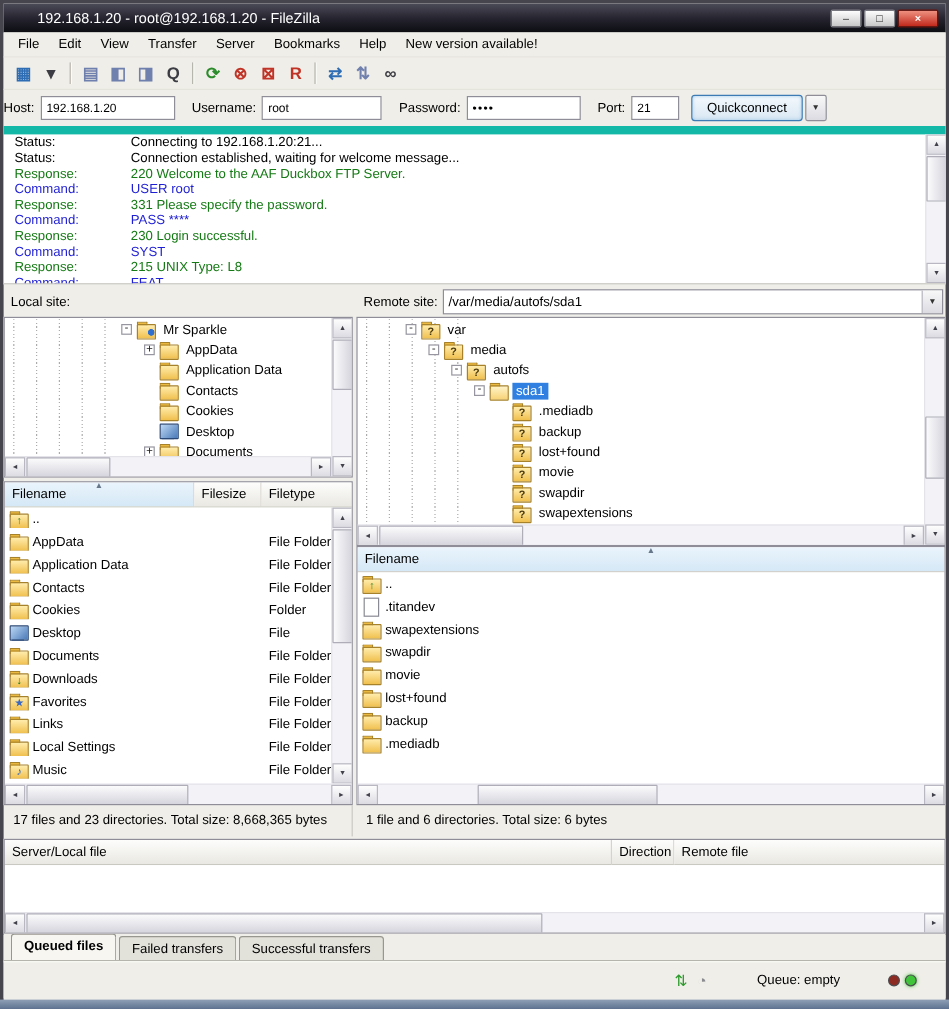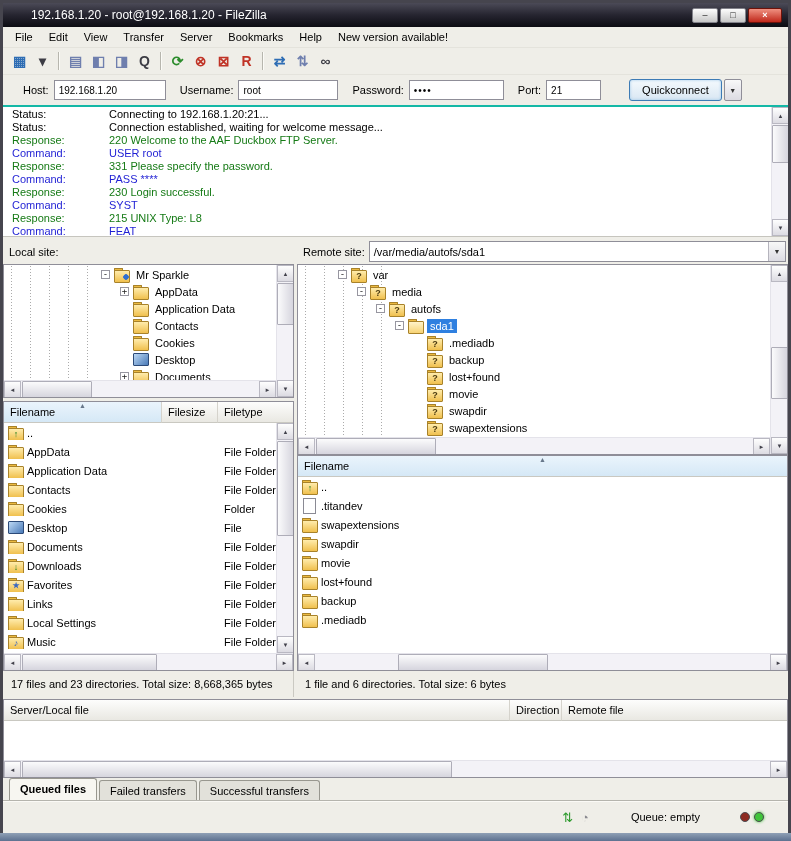--- a/index.html
+++ b/index.html
@@ -33,35 +33,35 @@
 .toolbar { position:absolute; top:48px; left:3px; right:3px; height:27px; background:#efeee8;
   display:flex; align-items:center; padding-left:5px; border-bottom:1px solid #e4e3dc; }
 .tb-item.btn { width:23px; height:23px; display:flex; align-items:center; justify-content:center; border-radius:2px; }
 .tb-item.sep { width:2px; height:18px; border-left:1px solid #b7b6ae; border-right:1px solid #fbfbf7; margin:0 4px; }
 .tb-glyph { font-size:14px; font-weight:bold; line-height:1; }
 .tone-blue { color:#2e6db4; } .tone-green { color:#2c8c2c; } .tone-red { color:#c03326; }
 .tone-slate { color:#6f7fae; } .tone-dark { color:#3c3c44; }
 
 
 .qcbar { position:absolute; top:75px; left:3px; right:3px; height:30px; background:#efeee8;
-  display:flex; align-items:center; padding-left:20px; }
+  display:flex; align-items:center; padding-left:0; }
 .qc-label { margin-right:5px; white-space:nowrap; }
 .qc-input { height:20px; border:1px solid #8f8e98; background:#fff; padding:0 4px;
   font-family:"Liberation Sans", sans-serif; font-size:10px; margin-right:14px; }
 .qc-input.host { width:112px; } .qc-input.user { width:100px; }
-.qc-input.pass { width:95px; letter-spacing:1px; } .qc-input.port { width:55px; margin-right:28px; }
+.qc-input.pass { width:95px; letter-spacing:1px; } .qc-input.port { width:40px; margin-right:10px; }
 .qc-btn { height:22px; padding:0 12px; border:1px solid #3d7bb5; border-radius:3px;
   background:linear-gradient(#f4f9fd,#d9e7f3); box-shadow:inset 0 0 3px #9cc6e8;
   font-family:"Liberation Sans", sans-serif; font-size:11px; }
 .qc-caret { width:18px; height:22px; margin-left:2px; border:1px solid #8f8e98; border-radius:2px;
   background:linear-gradient(#f8f8f8,#dcdbe2); display:flex; align-items:center; justify-content:center; font-size:7px; color:#333; }
 
 
 .logpane { position:absolute; top:105px; left:3px; right:3px; height:132px; background:#fff;
-  border-top:2px solid #14b8a6; border-bottom:1px solid #c6c5be; overflow:hidden; }
+  border-top:7px solid #14b8a6; border-bottom:1px solid #c6c5be; overflow:hidden; }
 .log-lines { position:absolute; inset:1px 17px 0 0; overflow:hidden; }
 .log-line { display:flex; height:13px; line-height:13px; white-space:nowrap; }
 .log-label { flex:none; width:106px; padding-left:9px; }
 .log-line.status { color:#000; }
 .log-line.command { color:#1f1fd4; }
 .log-line.response { color:#157a15; }
 
 
 .vscroll { position:absolute; top:0; right:0; bottom:0; width:17px; background:#f3f2f7; border-left:1px solid #e4e3ea; }
 .hscroll { position:absolute; left:0; right:0; bottom:0; height:17px; background:#f3f2f7; border-top:1px solid #e4e3ea; }

